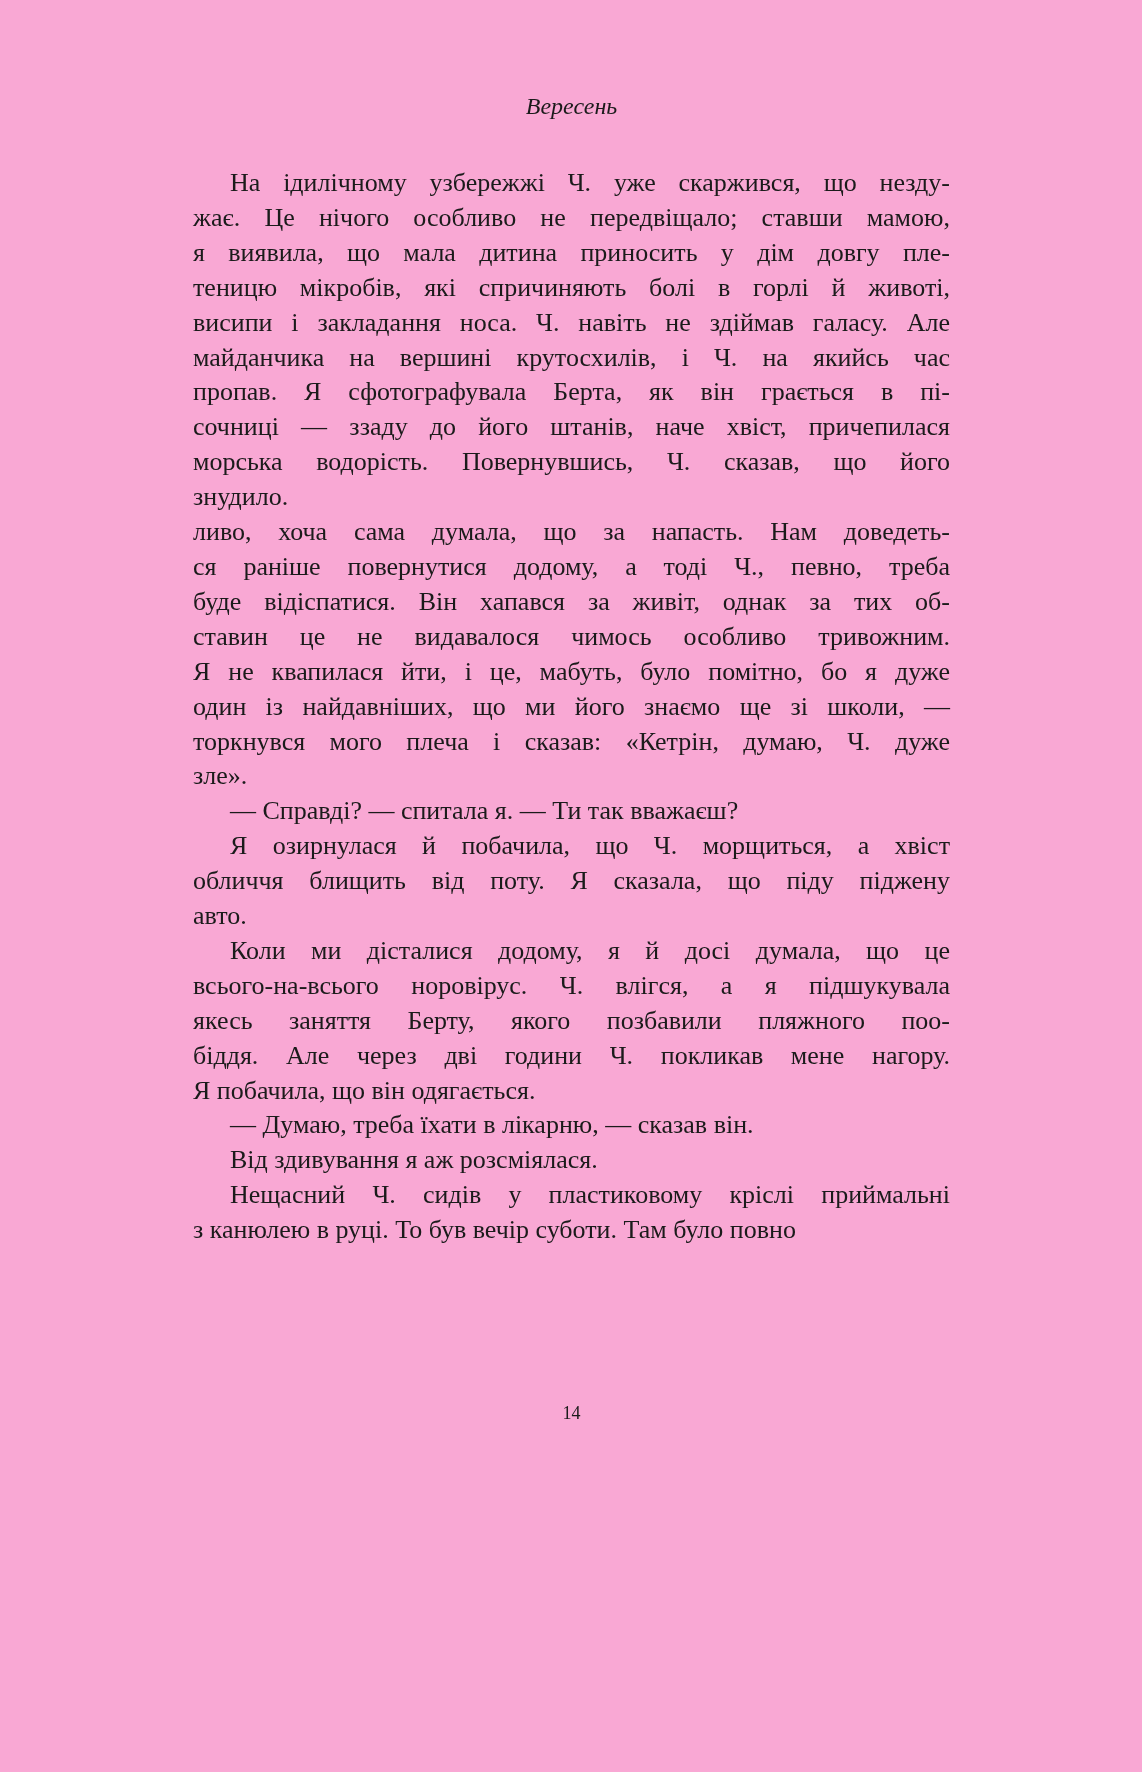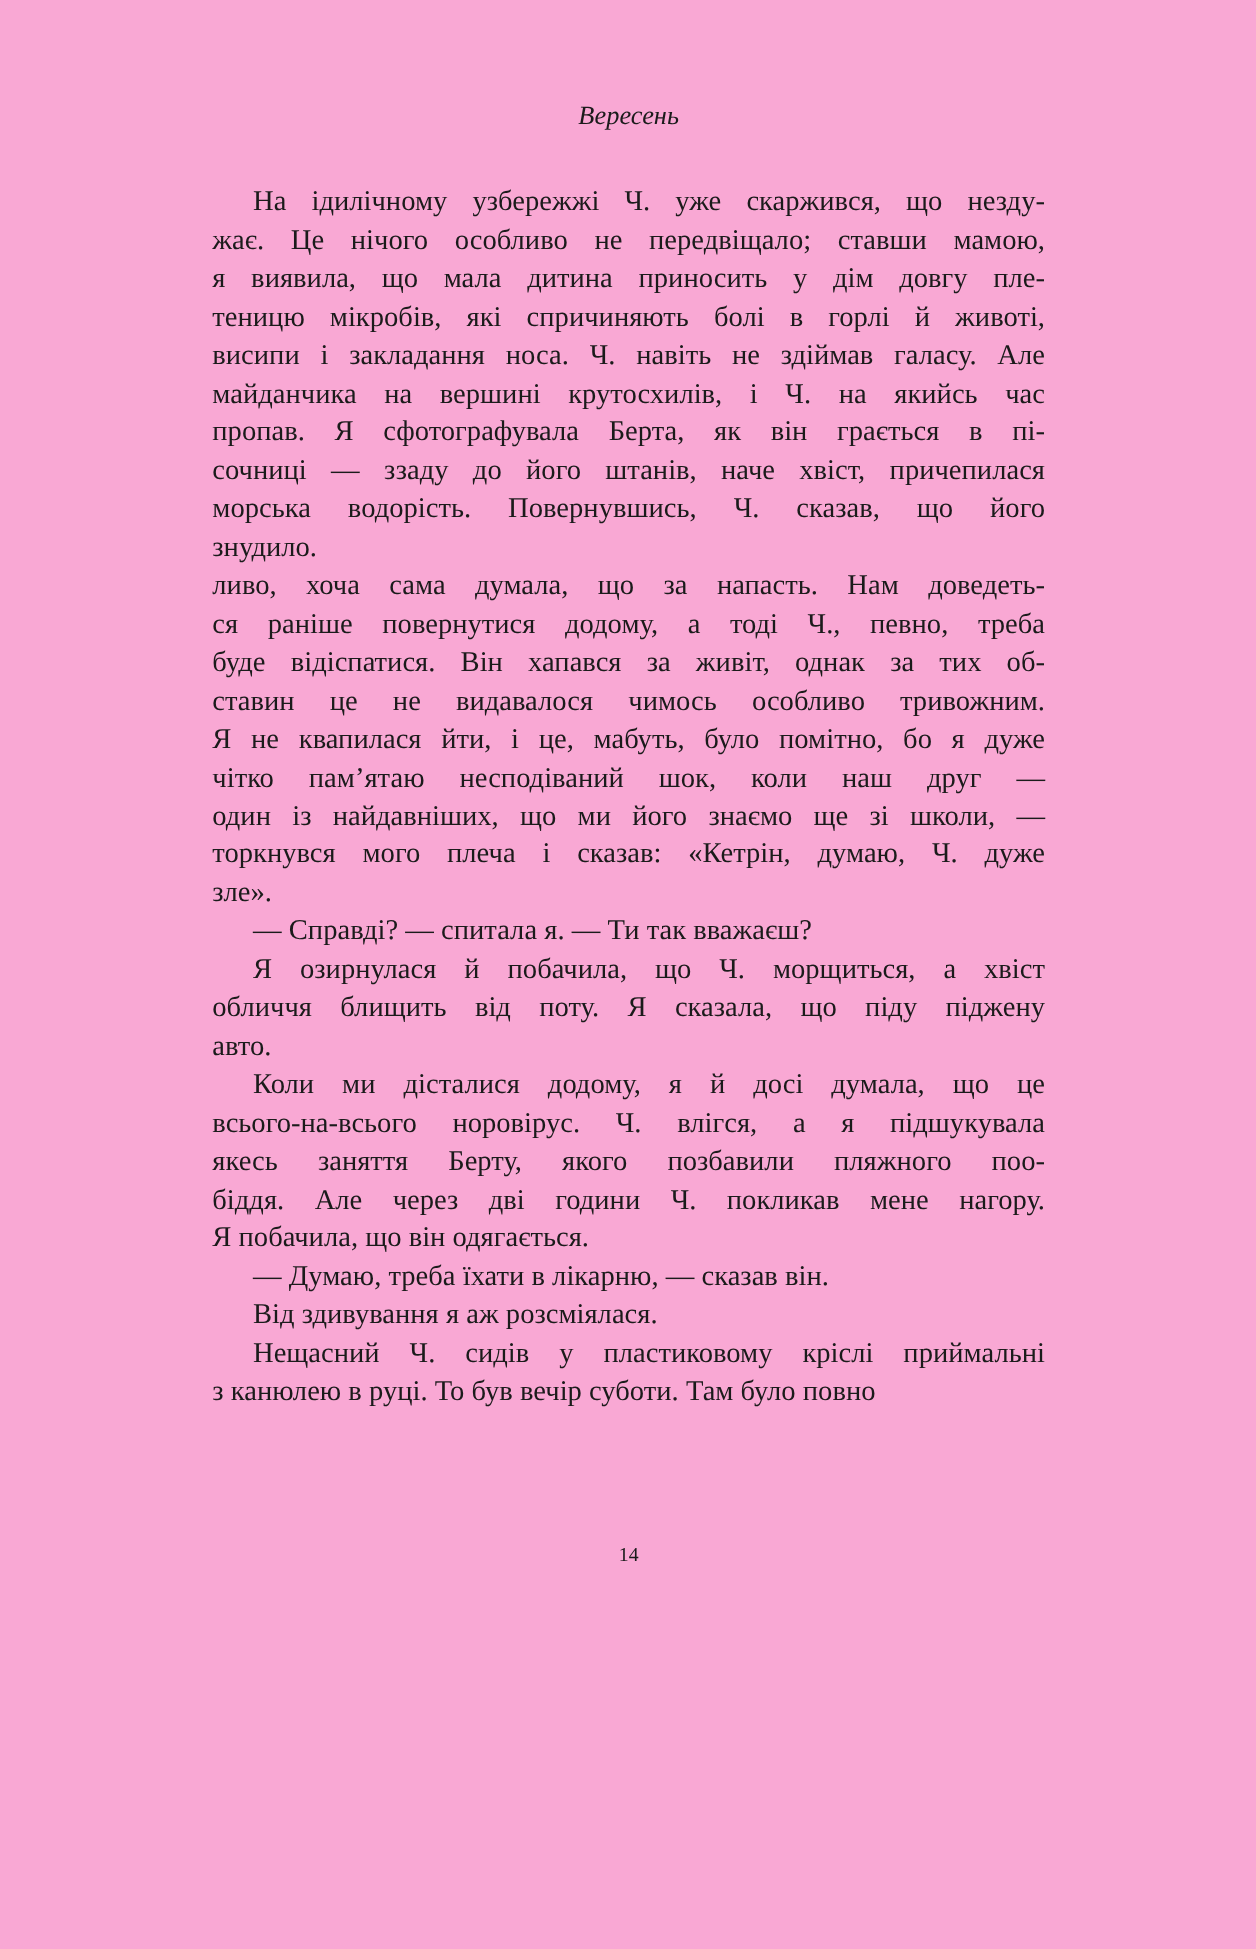--- a/index.html
+++ b/index.html
@@ -78,21 +78,20 @@
         <div class="line">сочниці — ззаду до його штанів, наче хвіст, причепилася</div>
         <div class="line">морська водорість. Повернувшись, Ч. сказав, що його</div>
         <div class="line last">знудило.</div>
       </div>
       <div class="paragraph">
         <div class="line">ливо, хоча сама думала, що за напасть. Нам доведеть-</div>
         <div class="line">ся раніше повернутися додому, а тоді Ч., певно, треба</div>
         <div class="line">буде відіспатися. Він хапався за живіт, однак за тих об-</div>
         <div class="line">ставин це не видавалося чимось особливо тривожним.</div>
         <div class="line">Я не квапилася йти, і це, мабуть, було помітно, бо я дуже</div>
-        <div class="line">чітко пам’ятаю несподіваний шок, коли наш друг —</div>
         <div class="line">один із найдавніших, що ми його знаємо ще зі школи, —</div>
         <div class="line">торкнувся мого плеча і сказав: «Кетрін, думаю, Ч. дуже</div>
         <div class="line last">зле».</div>
       </div>
       <div class="paragraph">
         <div class="line first last">— Справді? — спитала я. — Ти так вважаєш?</div>
       </div>
       <div class="paragraph">
         <div class="line first">Я озирнулася й побачила, що Ч. морщиться, а хвіст</div>
         <div class="line">обличчя блищить від поту. Я сказала, що піду піджену</div>

